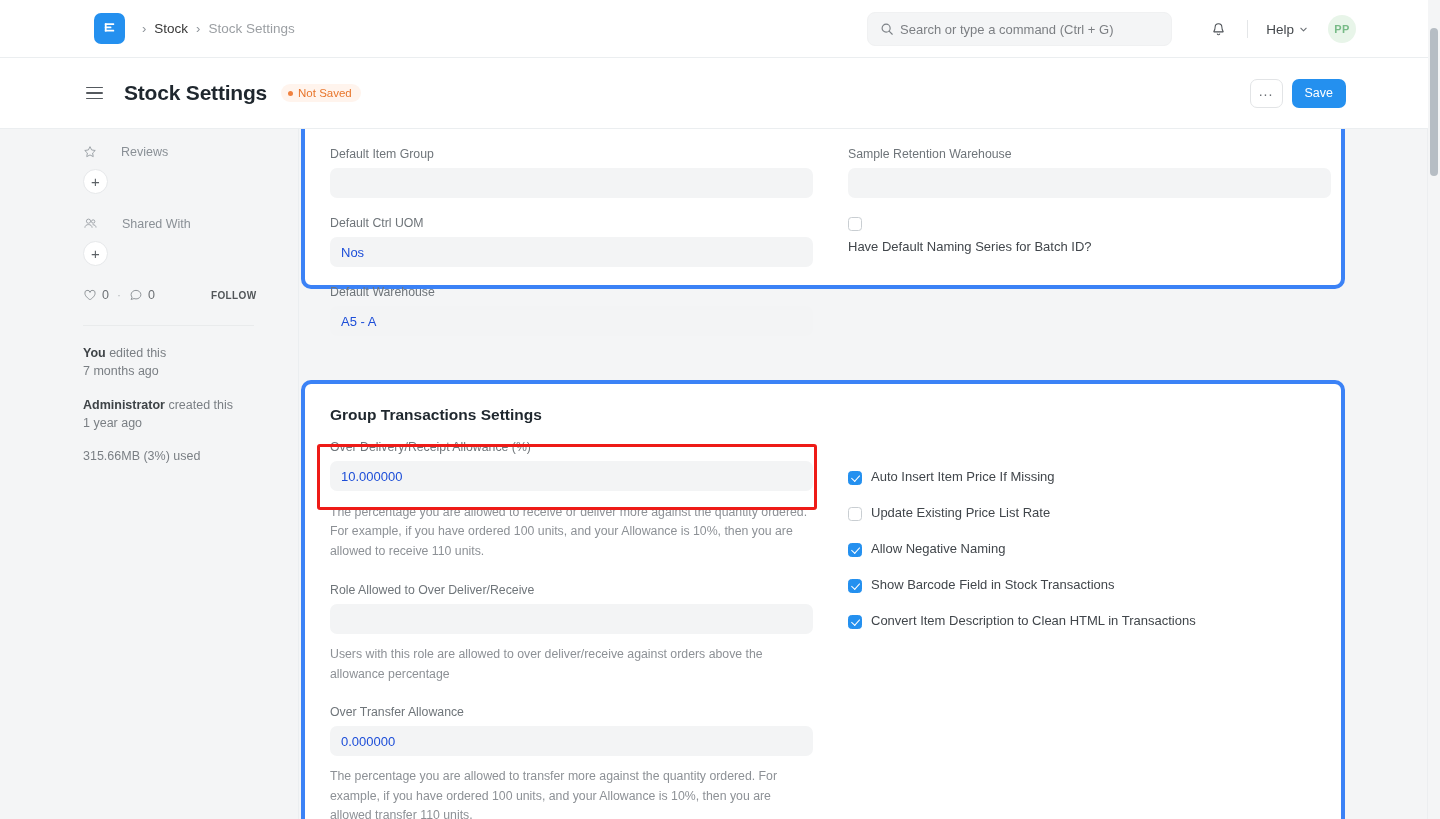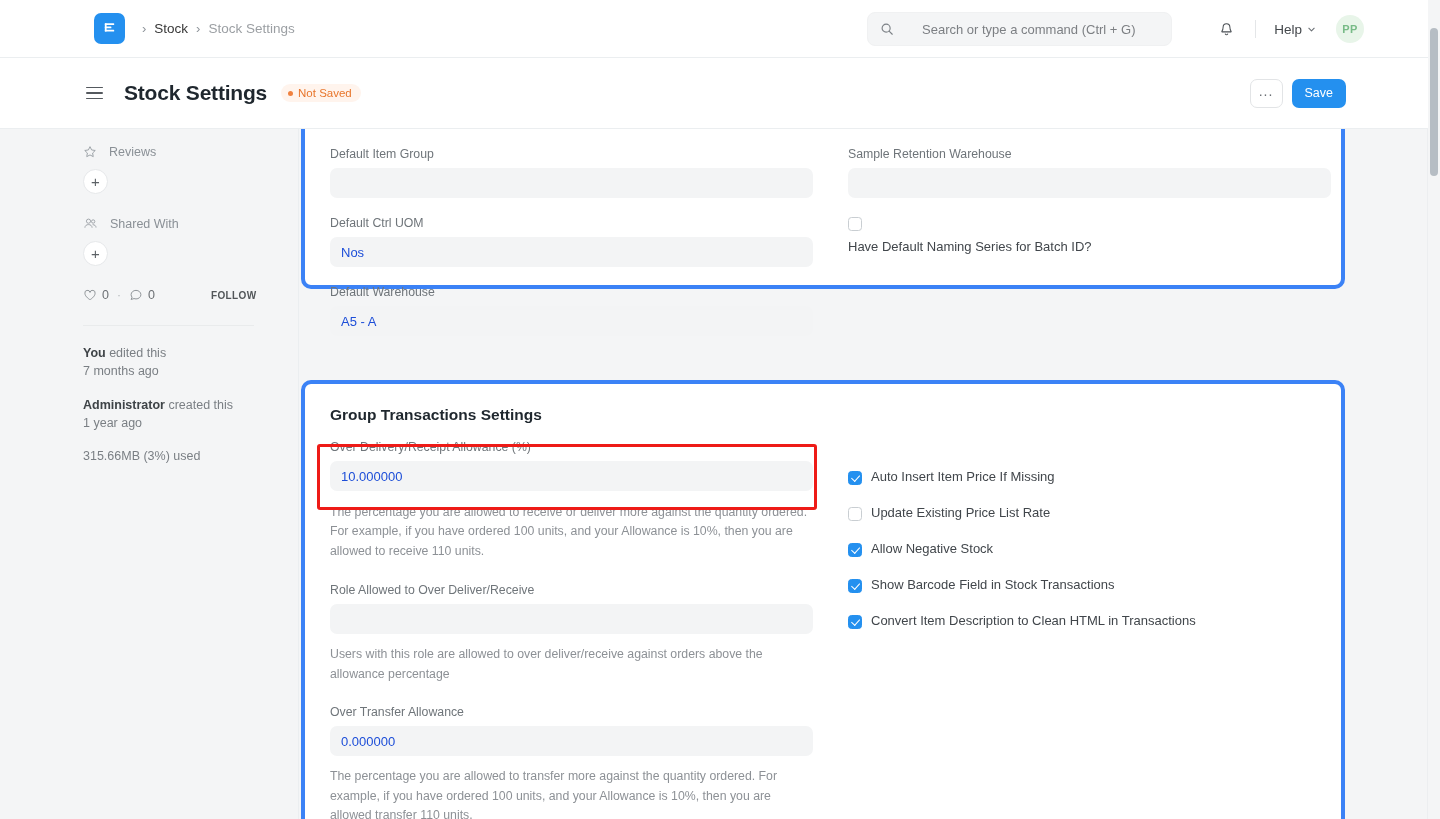--- a/index.html
+++ b/index.html
@@ -29,24 +29,24 @@
   .crumb-link { font-size: 13.5px; color: #383838; font-weight: 500; text-decoration: none; cursor: pointer; }
   .crumb-current { font-size: 13.5px; color: #9b9fa3; }
 
   .search-wrap {
     position: absolute; left: 867px; top: 12px;
     width: 305px; height: 34px;
     background: #f4f5f6; border: 1px solid #f0f1f2; border-radius: 8px;
     display: flex; align-items: center; padding: 0 12px; cursor: text;
   }
   .search-wrap svg { flex-shrink: 0; }
-  .search-text { font-size: 13px; color: #7c7f83; margin-left: 28px; }
+  .search-text { font-size: 13px; color: #7c7f83; margin-left: 6px; }
 
   .nav-right {
-    position: absolute; right: 64px; top: 0; height: 58px;
+    position: absolute; right: 72px; top: 0; height: 58px;
     display: flex; align-items: center; gap: 0;
   }
   .bell-btn { width: 34px; height: 34px; display: flex; align-items: center; justify-content: center; cursor: pointer; border-radius: 6px; }
   .nav-divider { width: 1px; height: 18px; background: #e4e6e8; margin: 0 12px; }
   .help-btn { display: flex; align-items: center; gap: 5px; font-size: 13.5px; color: #44484c; cursor: pointer; padding: 5px 6px; border-radius: 6px; }
   .avatar {
     width: 28px; height: 28px; border-radius: 50%;
     background: #e8f5e9; color: #78bb87;
     font-size: 11px; font-weight: 600;
     display: flex; align-items: center; justify-content: center;
@@ -87,21 +87,21 @@
 
   
   .body-area { position: absolute; top: 129px; left: 0; width: 1428px; height: 690px; background: #f4f5f6; }
 
   
   .sidebar {
     position: absolute; left: 0; top: 0; width: 299px; height: 690px;
     border-right: 1px solid #ebeef0; padding-left: 83px; padding-top: 16px;
   }
   .side-section-title {
-    display: flex; align-items: center; gap: 12px;
+    display: flex; align-items: center; gap: 24px;
     font-size: 12.5px; color: #8a9096; font-weight: 500; margin-bottom: 10px;
   }
   .side-plus {
     width: 25px; height: 25px; border-radius: 50%;
     border: 1px solid #e6e8ea; background: #fff;
     display: flex; align-items: center; justify-content: center;
     cursor: pointer; color: #5c6166; font-size: 15px; line-height: 1;
     margin-bottom: 22px;
   }
   .side-stats { display: flex; align-items: center; margin-top: 20px; }
@@ -354,21 +354,21 @@
               <span class="check-label">Auto Insert Item Price If Missing</span>
             </div>
 
             <div class="check-row">
               <span class="cbox"></span>
               <span class="check-label">Update Existing Price List Rate</span>
             </div>
 
             <div class="check-row">
               <span class="cbox checked"></span>
-              <span class="check-label">Allow Negative Stock</span>
+              <span class="check-label">Allow Negative Naming</span>
             </div>
 
             <div class="check-row">
               <span class="cbox checked"></span>
               <span class="check-label">Show Barcode Field in Stock Transactions</span>
             </div>
 
             <div class="check-row">
               <span class="cbox checked"></span>
               <span class="check-label">Convert Item Description to Clean HTML in Transactions</span>

